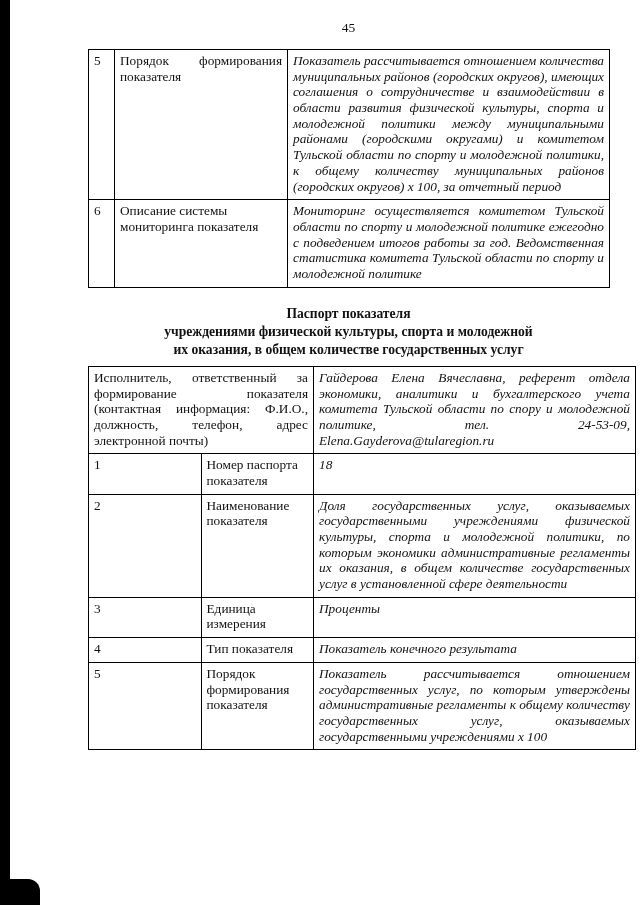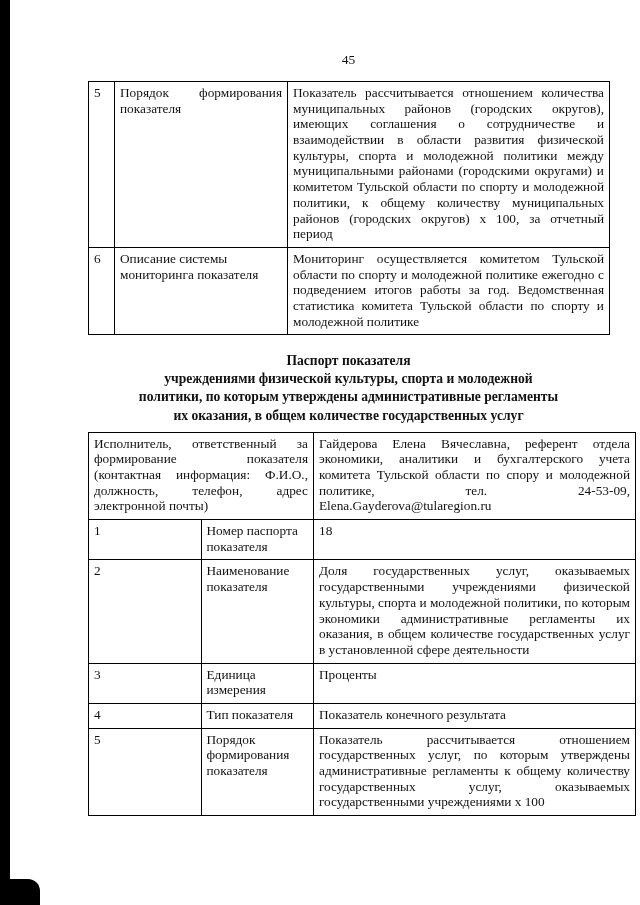--- a/index.html
+++ b/index.html
@@ -22,39 +22,39 @@
     width: 40px; height: 26px;
     background: #000;
     border-top-right-radius: 12px;
   }
   .content {
     position: absolute; left: 88px; top: 0;
     width: 521px;
   }
   .page-number {
     text-align: center;
-    padding-top: 52px;
+    padding-top: 20px;
     margin-bottom: 13px;
     font-size: 13.5px;
   }
   table.doc-table {
     border-collapse: collapse;
     width: 521px;
     table-layout: fixed;
     font-size: 13.3px;
     line-height: 1.18;
   }
   table.doc-table td {
     border: 1px solid #000;
     vertical-align: top;
     padding: 3px 5px 5px 5px;
   }
   td.col-num { width: 26px; padding-left: 6px; }
   td.col-label { width: 173px; }
-  td.col-value { width: 322px; text-align: justify; }
+  td.col-value { width: 322px; text-align: justify; font-style: italic; }
   .justify { text-align: justify; }
   .heading {
     text-align: center;
     font-weight: bold;
     font-size: 13.6px;
     line-height: 1.33;
     margin: 17px 0 7px 0;
   }
 </style>
 </head>
@@ -78,21 +78,20 @@
       <td class="col-num">6</td>
       <td class="col-label">Описание системы мониторинга показателя</td>
       <td class="col-value">Мониторинг осуществляется комитетом Тульской области по спорту и молодежной политике ежегодно с подведением итогов работы за год. Ведомственная статистика комитета Тульской области по спорту и молодежной политике</td>
     </tr>
   </tbody>
     </table>
 
   <div class="heading">
     <div>Паспорт показателя</div>
     <div>учреждениями физической культуры, спорта и молодежной</div>
-    <div>политики, по которым утверждены административные регламенты</div>
     <div>их оказания, в общем количестве государственных услуг</div>
   </div>
 
   <table class="doc-table">
     <tbody>
         <tr>
       <td class="justify" colspan="2" style="width:225px;">Исполнитель, ответственный за формирование показателя (контактная информация: Ф.И.О., должность, телефон, адрес электронной почты)</td>
       <td class="col-value">Гайдерова Елена Вячеславна, референт отдела экономики, аналитики и бухгалтерского учета комитета Тульской области по спору и молодежной политике, тел. 24-53-09, Elena.Gayderova@tularegion.ru</td>
     </tr>
     <tr>

